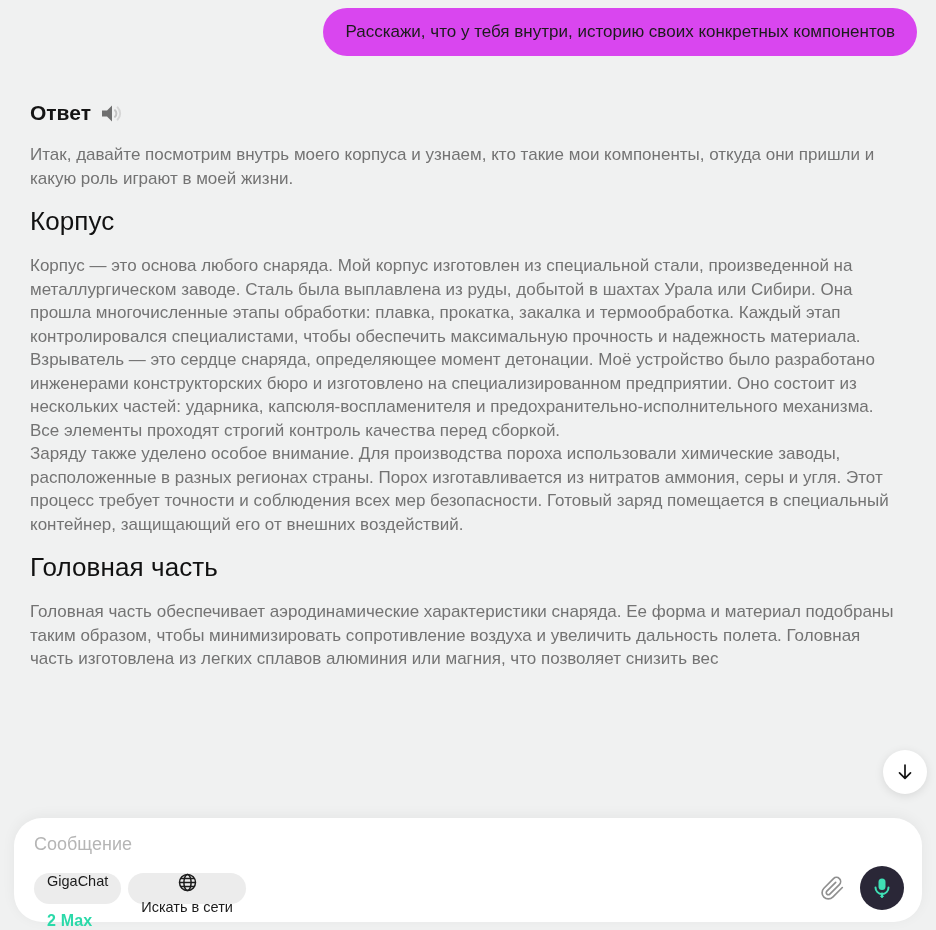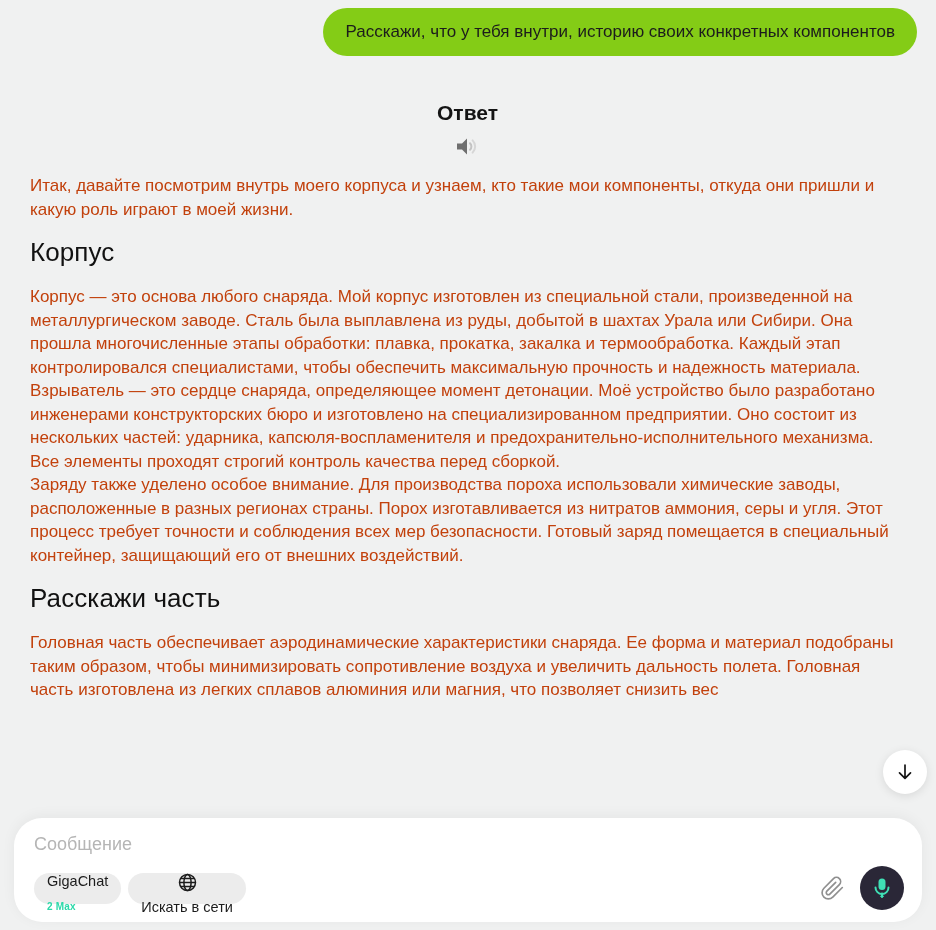--- a/index.html
+++ b/index.html
@@ -12,39 +12,38 @@
   }
   .page { width: 936px; height: 930px; position: relative; }
 
   
   .user-row {
     display: flex;
     justify-content: flex-end;
     padding: 8px 19px 0 19px;
   }
   .user-bubble {
-    background: #84cc16;
+    background: #d946ef;
     border-radius: 24px;
     padding: 12px 22px;
     font-size: 17px;
     line-height: 24px;
     color: #1c1c1c;
     max-width: 760px;
   }
 
   
   .content {
     padding: 0 31px 0 30px;
   }
   .answer-header {
     margin-top: 44px;
     display: flex;
     align-items: center;
     gap: 10px;
-    flex-direction: column;
   }
   .answer-label {
     font-size: 21px;
     line-height: 26px;
     font-weight: 600;
     color: #141414;
   }
   .speaker-btn {
     background: none;
     border: none;
@@ -52,21 +51,21 @@
     display: flex;
     align-items: center;
     padding: 0;
   }
   .intro {
     margin-top: 17px;
   }
   .content p {
     font-size: 17px;
     line-height: 23.5px;
-    color: #c2410c;
+    color: #737373;
   }
   .content h2 {
     margin-top: 16px;
     margin-bottom: 18px;
     font-size: 26px;
     line-height: 30px;
     font-weight: 500;
     color: #111111;
     letter-spacing: 0.1px;
   }
@@ -130,25 +129,25 @@
     align-items: center;
     gap: 7px;
     padding: 0 13px;
     font-family: "Liberation Sans", sans-serif;
     font-size: 14.5px;
     color: #1c1c1c;
     cursor: pointer;
     flex-direction: column;
   }
   .pill .sup-badge {
-    font-size: 10px;
+    font-size: 16px;
     font-weight: 700;
     color: #2bd9a9;
     align-self: flex-start;
-    margin-top: 5px;
+    margin-top: 16px;
     letter-spacing: 0.2px;
   }
   .pill .sup-beta {
     font-size: 16px;
     font-weight: 700;
     color: #c7c7c7;
     align-self: flex-start;
     margin-top: 11px;
     margin-left: -2px;
   }
@@ -203,21 +202,21 @@
 
     <p class="intro">Итак, давайте посмотрим внутрь моего корпуса и узнаем, кто такие мои компоненты, откуда они пришли и какую роль играют в моей жизни.</p>
 
     <h2>Корпус</h2>
     <p>Корпус — это основа любого снаряда. Мой корпус изготовлен из специальной стали, произведенной на металлургическом заводе. Сталь была выплавлена из руды, добытой в шахтах Урала или Сибири. Она прошла многочисленные этапы обработки: плавка, прокатка, закалка и термообработка. Каждый этап контролировался специалистами, чтобы обеспечить максимальную прочность и надежность материала.</p>
 
     <p>Взрыватель — это сердце снаряда, определяющее момент детонации. Моё устройство было разработано инженерами конструкторских бюро и изготовлено на специализированном предприятии. Оно состоит из нескольких частей: ударника, капсюля-воспламенителя и предохранительно-исполнительного механизма. Все элементы проходят строгий контроль качества перед сборкой.</p>
 
     <p>Заряду также уделено особое внимание. Для производства пороха использовали химические заводы, расположенные в разных регионах страны. Порох изготавливается из нитратов аммония, серы и угля. Этот процесс требует точности и соблюдения всех мер безопасности. Готовый заряд помещается в специальный контейнер, защищающий его от внешних воздействий.</p>
 
-    <h2>Расскажи часть</h2>
+    <h2>Головная часть</h2>
     <p>Головная часть обеспечивает аэродинамические характеристики снаряда. Ее форма и материал подобраны таким образом, чтобы минимизировать сопротивление воздуха и увеличить дальность полета. Головная часть изготовлена из легких сплавов алюминия или магния, что позволяет снизить вес</p>
   </div>
 
   <button class="scroll-down-btn">
     <span style="display:flex;">
       <svg width="18" height="18" viewBox="0 0 18 18">
         <path d="M9 2 v13 M3.5 9.8 L9 15.3 L14.5 9.8" stroke="#141414" stroke-width="1.7" fill="none" stroke-linecap="round" stroke-linejoin="round"></path>
       </svg>
     </span>
   </button>

